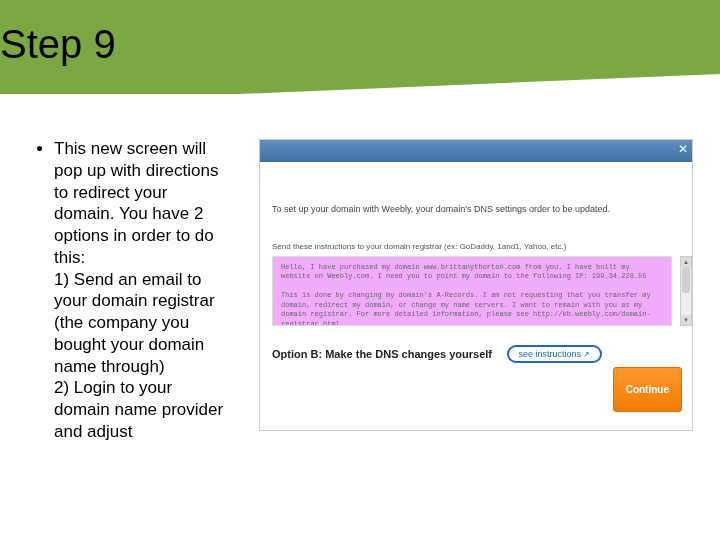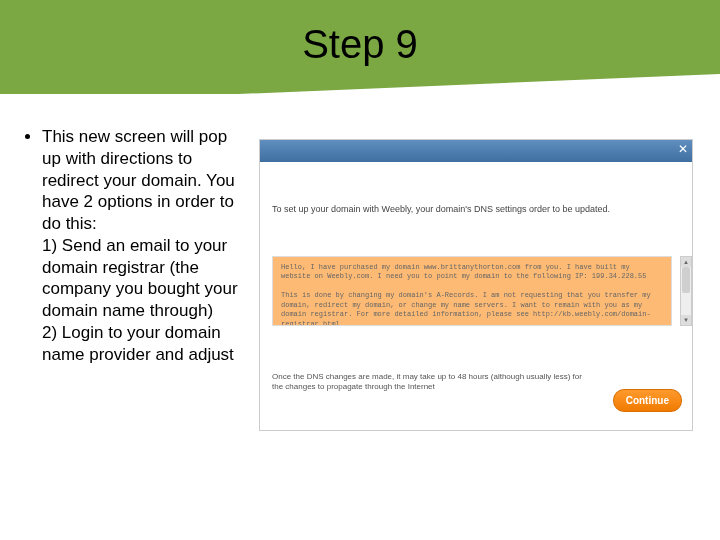--- a/index.html
+++ b/index.html
@@ -1,41 +1,41 @@
 <!DOCTYPE html>
 <html><head>
 <meta charset="utf-8">
 <style>
 html,body{margin:0;padding:0}
 body{width:720px;height:540px;font-family:Arial,Helvetica,sans-serif;background:#fff;overflow:hidden}
 .green-band{position:absolute;left:0;top:0;width:100%;height:94px;background:#7ba843;z-index:0}
 .white-wedge{position:absolute;left:0;top:0;width:100%;height:540px;z-index:1;pointer-events:none}
-.title{position:absolute;left:0;top:22px;width:100%;text-align:center;font-size:40px;font-weight:400;color:#000;z-index:2;font-family:Arial,sans-serif}
+.title{position:absolute;left:0;top:22px;width:100%;font-size:40px;font-weight:400;color:#000;z-index:2;font-family:Arial,sans-serif}
 .content{position:absolute;left:28px;top:126px;width:210px;z-index:2;font-size:17px;line-height:1.28;color:#000}
-.content ul{margin:0;padding-left:14px}
+.content ul{margin:12px;padding-left:14px}
 .content li{padding-left:0}
 .shot{position:absolute;left:260px;top:140px;width:432px;height:290px;z-index:2;background:#fff;box-shadow:0 0 0 1px #ccc}
 .shot-inner{position:relative;width:100%;height:100%}
 .bar{position:absolute;left:0;top:0;width:100%;height:22px;background:linear-gradient(#5e8fbf,#3e6fa0)}
 .close-x{position:absolute;right:4px;top:2px;color:#fff;font-size:12px;line-height:14px;font-family:sans-serif}
 .panel-title{position:absolute;left:12px;top:32px;font-size:16px;font-weight:bold;color:#333}
 .intro{position:absolute;left:12px;top:64px;font-size:9px;color:#444}
 .optA{position:absolute;left:12px;top:84px;font-size:11px;font-weight:bold;color:#222}
 .sendline{position:absolute;left:12px;top:102px;font-size:8px;color:#555}
-.emailbox{position:absolute;left:12px;top:116px;width:400px;height:70px;background:#fdba74;border:1px solid #ddd;padding:6px 8px;box-sizing:border-box;font-family:"Courier New",monospace;font-size:7px;color:#666;line-height:1.35;overflow:hidden}
+.emailbox{position:absolute;left:12px;top:116px;width:400px;height:70px;background:#f0abfc;border:1px solid #ddd;padding:6px 8px;box-sizing:border-box;font-family:"Courier New",monospace;font-size:7px;color:#666;line-height:1.35;overflow:hidden}
 .scroll{position:absolute;right:0;top:116px;width:12px;height:70px;background:#eee;border:1px solid #ccc;box-sizing:border-box}
 .scroll .up{position:absolute;top:0;left:0;width:100%;height:10px;background:#ddd;text-align:center;font-size:7px;line-height:10px;color:#666}
 .scroll .dn{position:absolute;bottom:0;left:0;width:100%;height:10px;background:#ddd;text-align:center;font-size:7px;line-height:10px;color:#666}
 .scroll .thumb{position:absolute;top:10px;left:1px;width:8px;height:26px;background:#cfcfcf;border-radius:2px}
 .optB-row{position:absolute;left:12px;top:204px;width:408px}
 .optB{font-size:11px;font-weight:bold;color:#222}
 .pill{display:inline-block;margin-left:10px;border:2px solid #1f66c8;border-radius:14px;padding:2px 10px;font-size:9px;color:#1f66c8;vertical-align:middle}
 .pill .ext{font-size:8px;margin-left:2px}
 .note{position:absolute;left:12px;top:232px;width:320px;font-size:8px;color:#555;line-height:1.3}
-.continue{position:absolute;right:10px;bottom:18px;background:linear-gradient(#ff9a2e,#f07b00);color:#fff;font-size:10px;font-weight:bold;padding:5px 12px;border-radius:11px;border:1px solid #d96f00}
+.continue{position:absolute;right:10px;bottom:18px;background:linear-gradient(#ff9a2e,#f07b00);color:#fff;font-size:10px;font-weight:bold;padding:16px 12px;border-radius:3px;border:1px solid #d96f00}
 </style>
 </head>
 <body>
 
 <div class="green-band"></div>
 <svg class="white-wedge" viewBox="0 0 720 540" preserveAspectRatio="none">
   <polygon points="0,104 720,74 720,540 0,540" fill="#ffffff"></polygon>
 </svg>
 
 <div class="title">Step 9</div>
@@ -47,24 +47,30 @@
 2) Login to your domain name provider and adjust</li>
     </ul>
 </div>
 
 <div class="shot">
   <div class="shot-inner">
     <div class="bar">
       <span class="close-x">✕</span>
     </div>
     <div class="intro">To set up your domain with Weebly, your domain's DNS settings order to be updated.</div>
+    <div class="sendline">Send these instructions to your domain registrar (ex: GoDaddy, 1and1, Yahoo, etc.)</div>
     <div class="emailbox" style="white-space:pre-line">Hello, I have purchased my domain www.brittanythorton.com from you.  I have built my website on Weebly.com.  I need you to point my domain to the following IP: 199.34.228.55
 
 This is done by changing my domain's A-Records.  I am not requesting that you transfer my domain, redirect my domain, or change my name servers.  I want to remain with you as my domain registrar.  For more detailed information, please see http://kb.weebly.com/domain-registrar.html.</div>
     <div class="scroll">
       <div class="up">▴</div>
       <div class="thumb"></div>
       <div class="dn">▾</div>
     </div>
-    <div class="note">Once the DNS changes are made, it may take up to 48 hours (although usually less) for the changes to propagate through the Internet</div>
+    <div class="optB-row">
+      <span class="optB">Option B: Make the DNS changes yourself</span>
+      <span class="pill">
+        <span>see instructions</span><span class="ext">↗</span>
+      </span>
+    </div>
     <div class="continue">Continue</div>
   </div>
 </div>
 
 </body></html>

